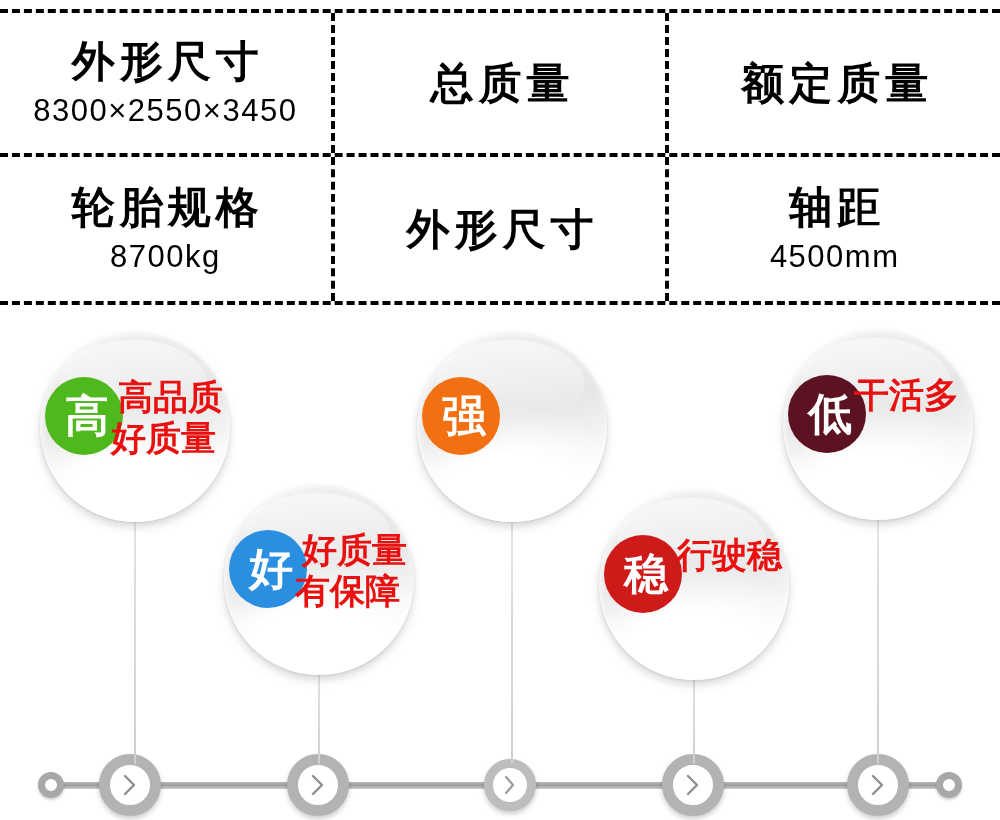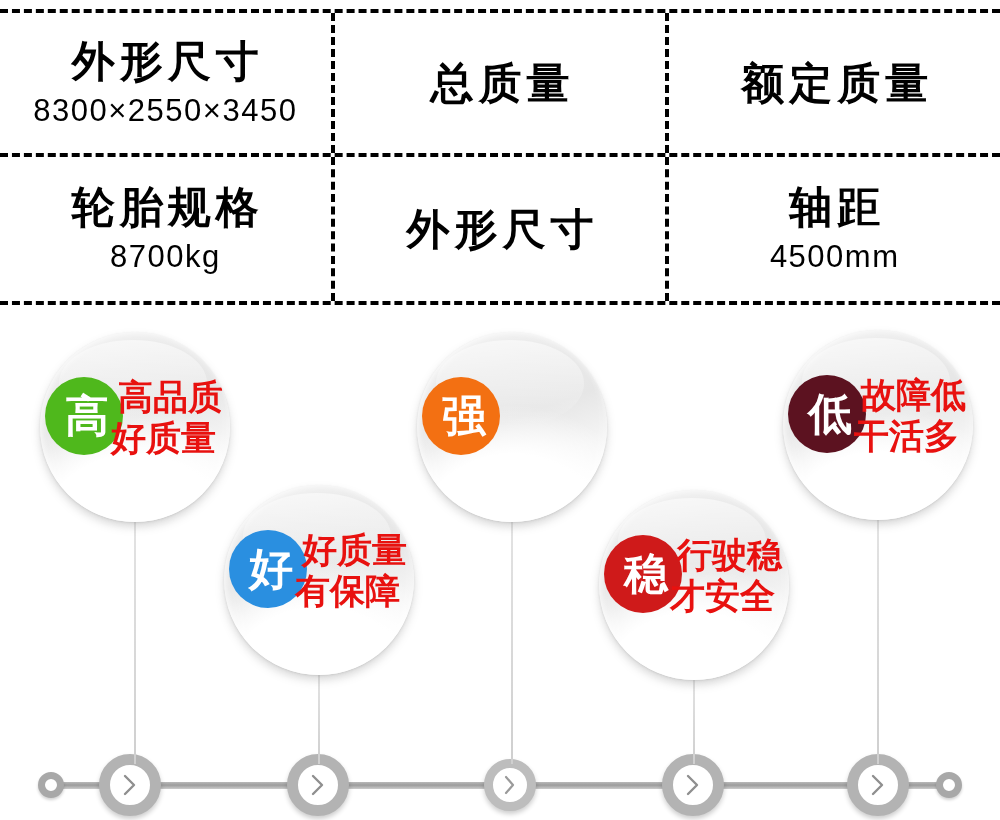--- a/index.html
+++ b/index.html
@@ -265,31 +265,29 @@
       <div class="badge" style="background:#f37012;">强</div>
     </div>
   </div>
 
   <div class="bubble-unit" style="left:599px; top:490px; width:190px; height:190px;">
     <div class="stem" style="height:88px;"></div>
     <div class="bubble">
       <div class="badge" style="background:#cf1a1a;">稳</div>
       <div class="bubble-text">
         <div class="line1">行驶稳</div>
-        <div class="line2">才安全</div>
       </div>
     </div>
   </div>
 
   <div class="bubble-unit" style="left:783px; top:330px; width:190px; height:190px;">
     <div class="stem" style="height:248px;"></div>
     <div class="bubble">
       <div class="badge" style="background:#5c1220;">低</div>
       <div class="bubble-text">
-        <div class="line1">故障低</div>
         <div class="line2">干活多</div>
       </div>
     </div>
   </div>
 
 </div>
 
 <div class="timeline">
 
   <div class="rail" style="left:58px; width:894px;"></div>

